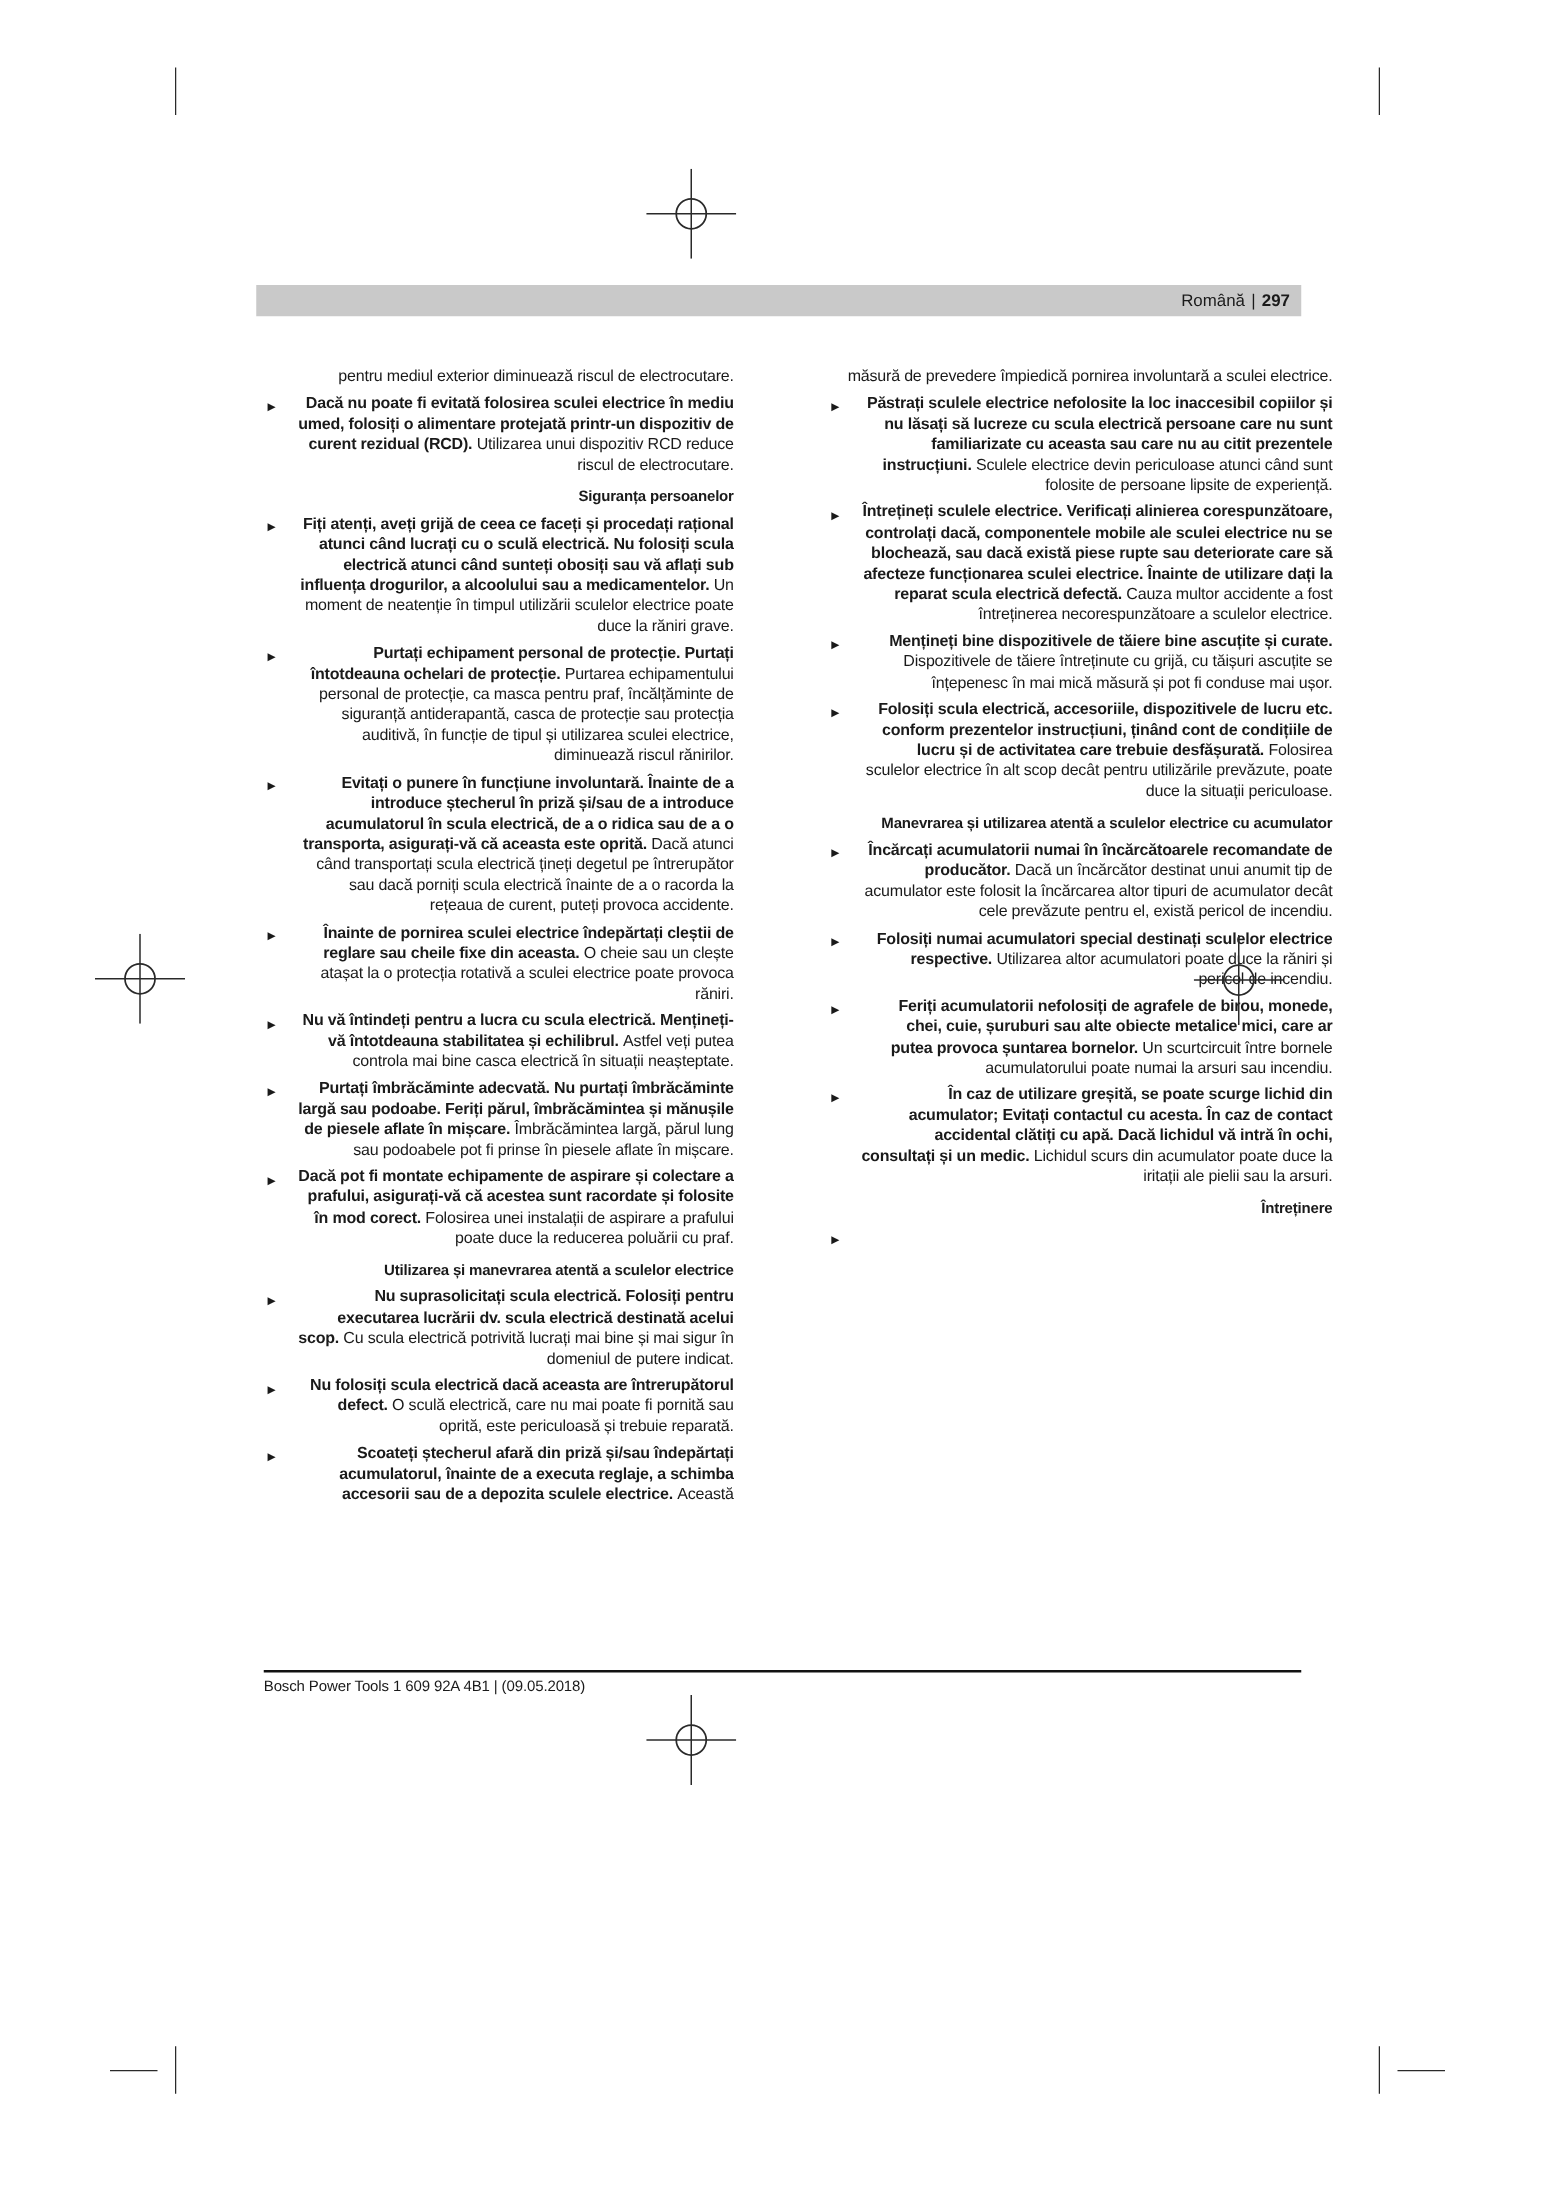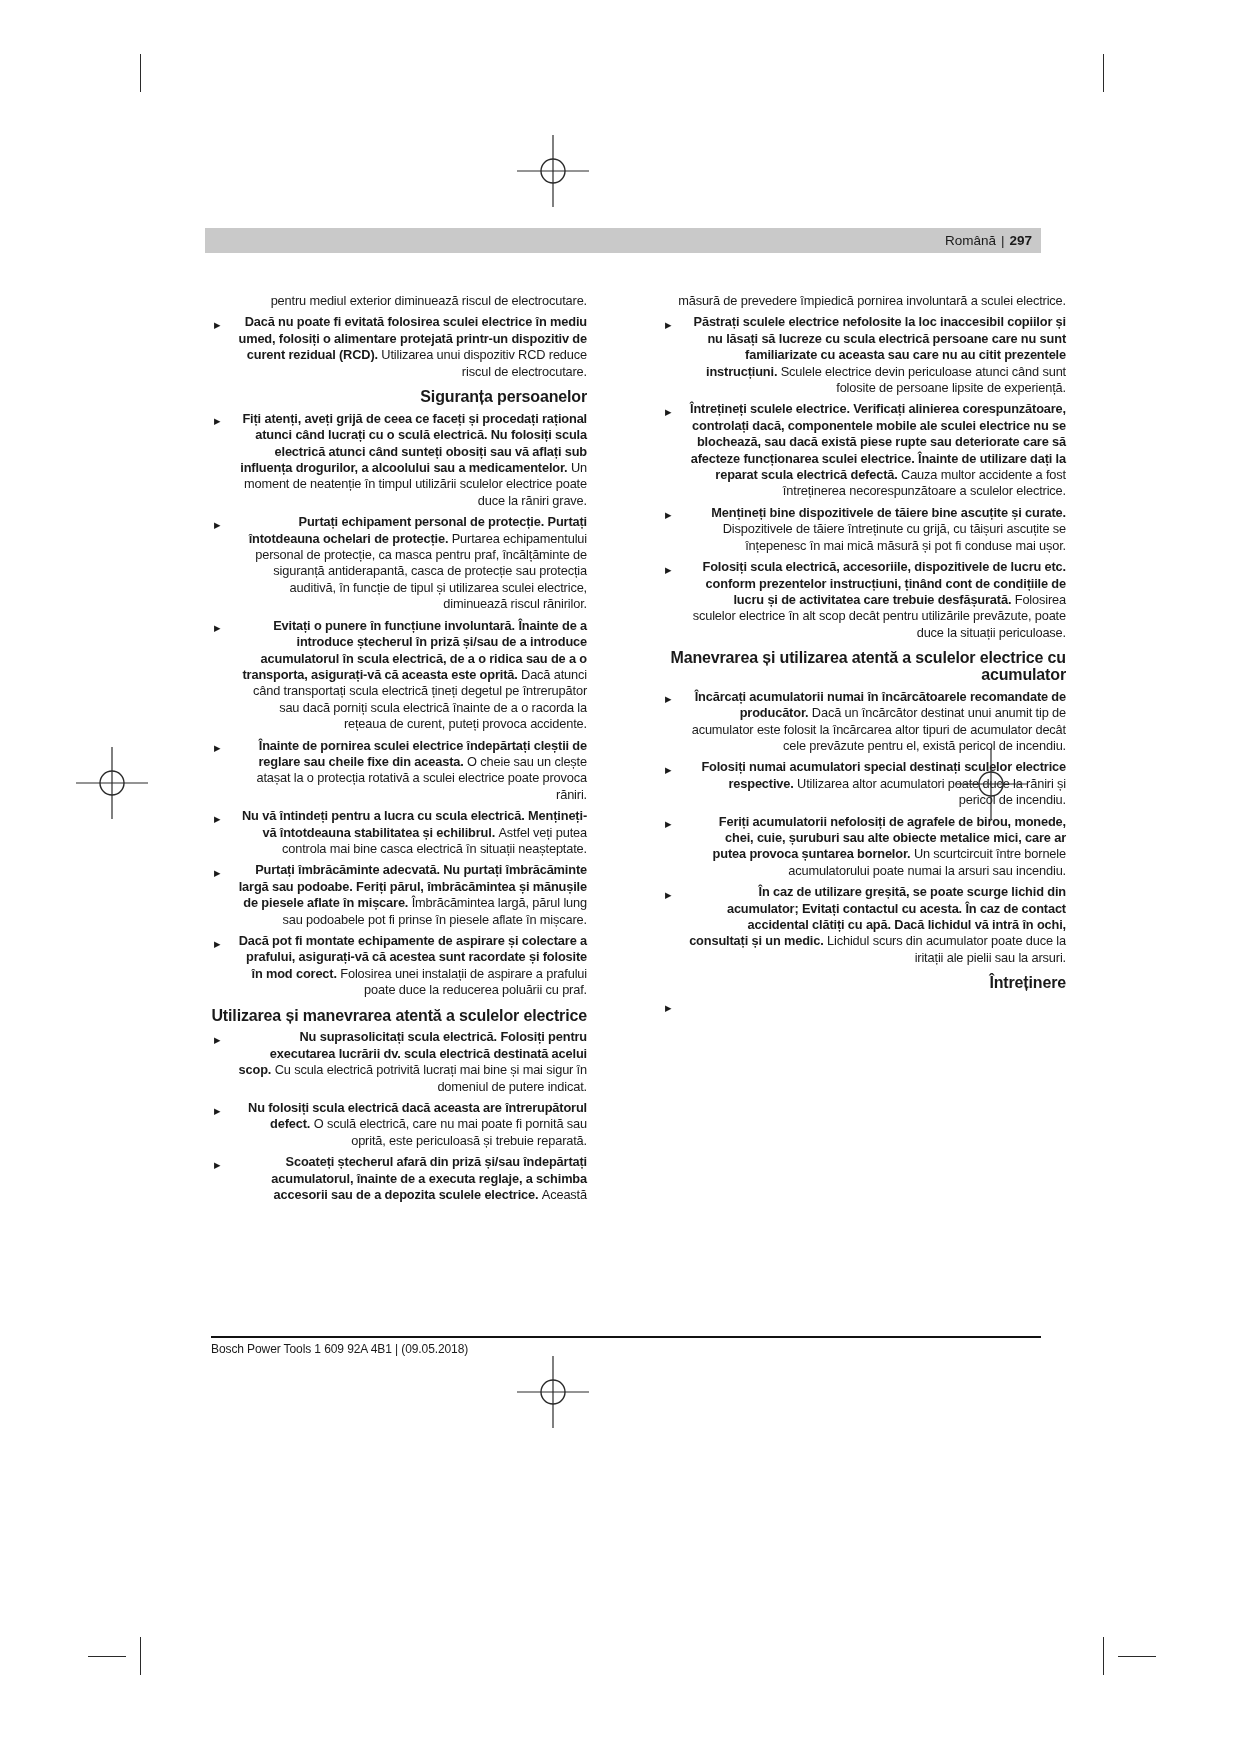--- a/index.html
+++ b/index.html
@@ -18,21 +18,21 @@
 
   
   .content{
     position:absolute;left:211px;top:266px;width:830px;
     display:grid;grid-template-columns:376px 404px;column-gap:75px;
     font-size:12.8px;line-height:16.4px;letter-spacing:-0.15px;
     text-align:right;
     margin-top:27px;
   }
   .para{margin:0 0 5px 0;}
-  .col-heading{font-size:16px;font-weight:bold;margin:9px 0 5px 0;line-height:16.8px;}
+  .col-heading{font-size:12px;font-weight:bold;margin:9px 0 5px 0;line-height:16.8px;}
   .bullet-item{position:relative;padding-left:27px;margin:0 0 5px 0;}
   .bullet-item .marker{
     position:absolute;left:3px;top:2.5px;font-size:8.5px;line-height:16.4px;
   }
   .bullet-item b{font-weight:bold;}
 
   
   .footer{
     position:absolute;left:211px;top:1336px;width:830px;
     border-top:2px solid #111;padding-top:4px;font-size:12px;letter-spacing:-0.1px;

